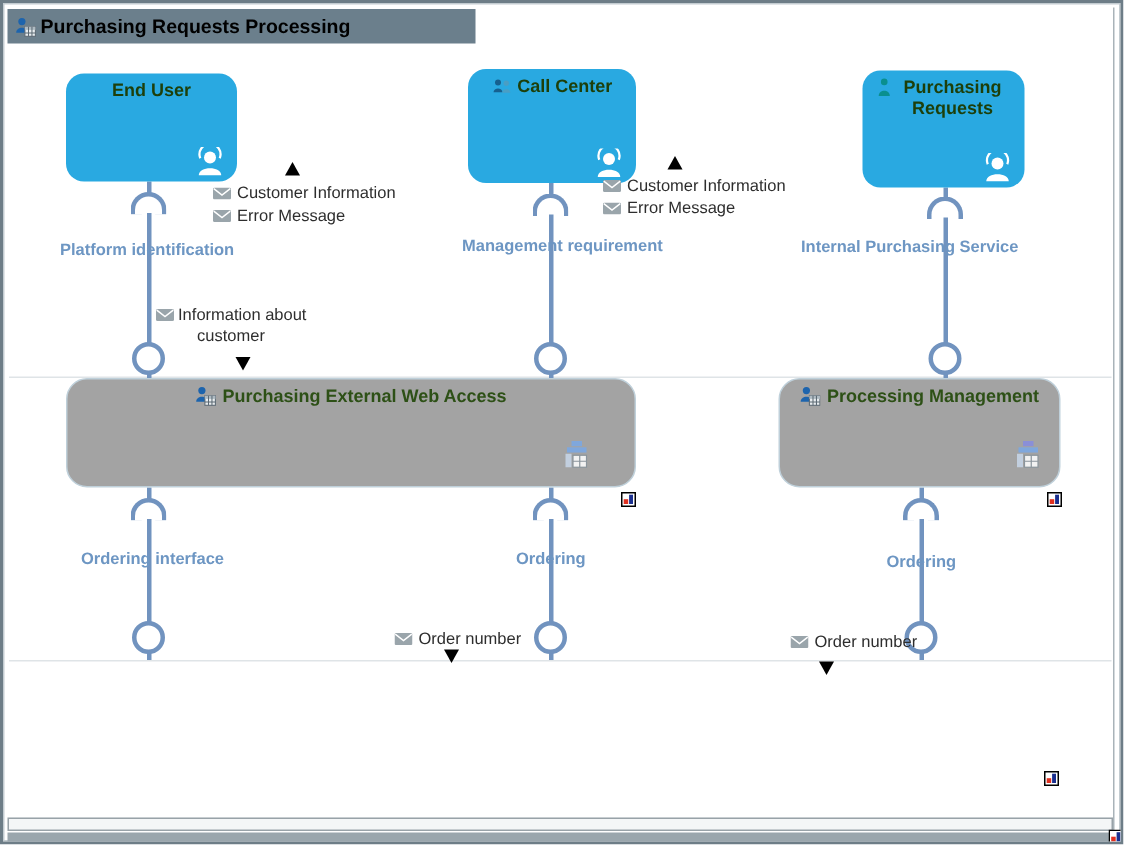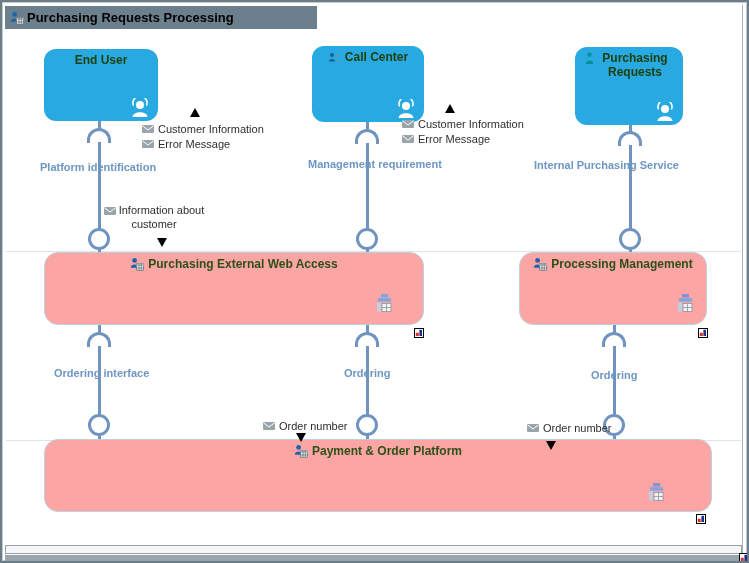--- a/index.html
+++ b/index.html
@@ -19,21 +19,21 @@
   .actor{
     position:absolute;background:#29a9e1;border-radius:12px;z-index:2;
   }
   .actor .atitle{
     display:flex;justify-content:center;align-items:flex-start;gap:3px;
     padding-top:4px;font-size:12px;font-weight:bold;color:#1d3f0a;
     text-align:center;line-height:14px;
   }
   .person{position:absolute;right:7px;bottom:4px;}
   .system{
-    position:absolute;background:#fca5a5;border:1px solid #bfd0da;
+    position:absolute;background:#a3a3a3;border:1px solid #bfd0da;
     border-radius:14px;z-index:2;box-sizing:border-box;
   }
   .system .stitle{
     display:flex;justify-content:center;align-items:center;gap:4px;
     padding-top:4px;font-size:12px;font-weight:bold;color:#2d5016;line-height:14px;
   }
   .factory{position:absolute;}
   .line,.stem{position:absolute;background:#7193bf;width:3px;z-index:1;}
   .arc{
     position:absolute;width:24px;height:15px;box-sizing:border-box;z-index:1;
@@ -173,39 +173,20 @@
     </div>
     <svg class="factory" style="right:10px;bottom:12px" width="22" height="18" viewBox="0 0 22 18">
       <rect x="8" y="0" width="7" height="3.5" fill="#8a8fd8"></rect>
       <rect x="5" y="4.2" width="13" height="3.5" fill="#7fa7dc"></rect>
       <rect x="4" y="8.5" width="4" height="9" fill="#c2cfdf"></rect>
       <rect x="9" y="9.5" width="9" height="8" fill="#f2f2f2" stroke="#8a949c" stroke-width="0.8"></rect>
       <path d="M9 13.5 h9 M13.5 9.5 v8" stroke="#8a949c" stroke-width="0.8"></path>
     </svg>
   </div>
 
-  <div class="system" style="left:42px;top:437px;width:668px;height:73px">
-    <div class="stitle">
-      <svg width="14" height="14" viewBox="0 0 14 14">
-        <circle cx="4.6" cy="3.4" r="2.4" fill="#1d64ad"></circle>
-        <path d="M0.8 10.8 c0,-4.4 7.6,-4.4 7.6,0 z" fill="#1d64ad"></path>
-        <rect x="6.6" y="6.8" width="7" height="6.4" fill="#e8ecef" stroke="#5d6a74" stroke-width="0.7"></rect>
-        <rect x="6.6" y="6.8" width="7" height="2.1" fill="#aebac2"></rect>
-        <path d="M6.6 11 h7 M9 6.8 v6.4 M11.3 6.8 v6.4" stroke="#5d6a74" stroke-width="0.7"></path>
-      </svg>
-      <span>Payment &amp; Order Platform</span>
-    </div>
-    <svg class="factory" style="right:44px;bottom:10px" width="22" height="18" viewBox="0 0 22 18">
-      <rect x="8" y="0" width="7" height="3.5" fill="#8a8fd8"></rect>
-      <rect x="5" y="4.2" width="13" height="3.5" fill="#7fa7dc"></rect>
-      <rect x="4" y="8.5" width="4" height="9" fill="#c2cfdf"></rect>
-      <rect x="9" y="9.5" width="9" height="8" fill="#f2f2f2" stroke="#8a949c" stroke-width="0.8"></rect>
-      <path d="M9 13.5 h9 M13.5 9.5 v8" stroke="#8a949c" stroke-width="0.8"></path>
-    </svg>
-  </div>
 
   <div class="stem" style="left:96px;top:119px;height:8px"></div>
   <div class="arc" style="left:85px;top:126px"></div>
   <div class="line" style="left:96px;top:140px;height:87px"></div>
   <div class="ball" style="left:86px;top:226px"></div>
   <div class="stem" style="left:96px;top:247px;height:4px"></div>
 
   <div class="stem" style="left:364px;top:120px;height:8px"></div>
   <div class="arc" style="left:353px;top:127px"></div>
   <div class="line" style="left:364px;top:141px;height:86px"></div>

